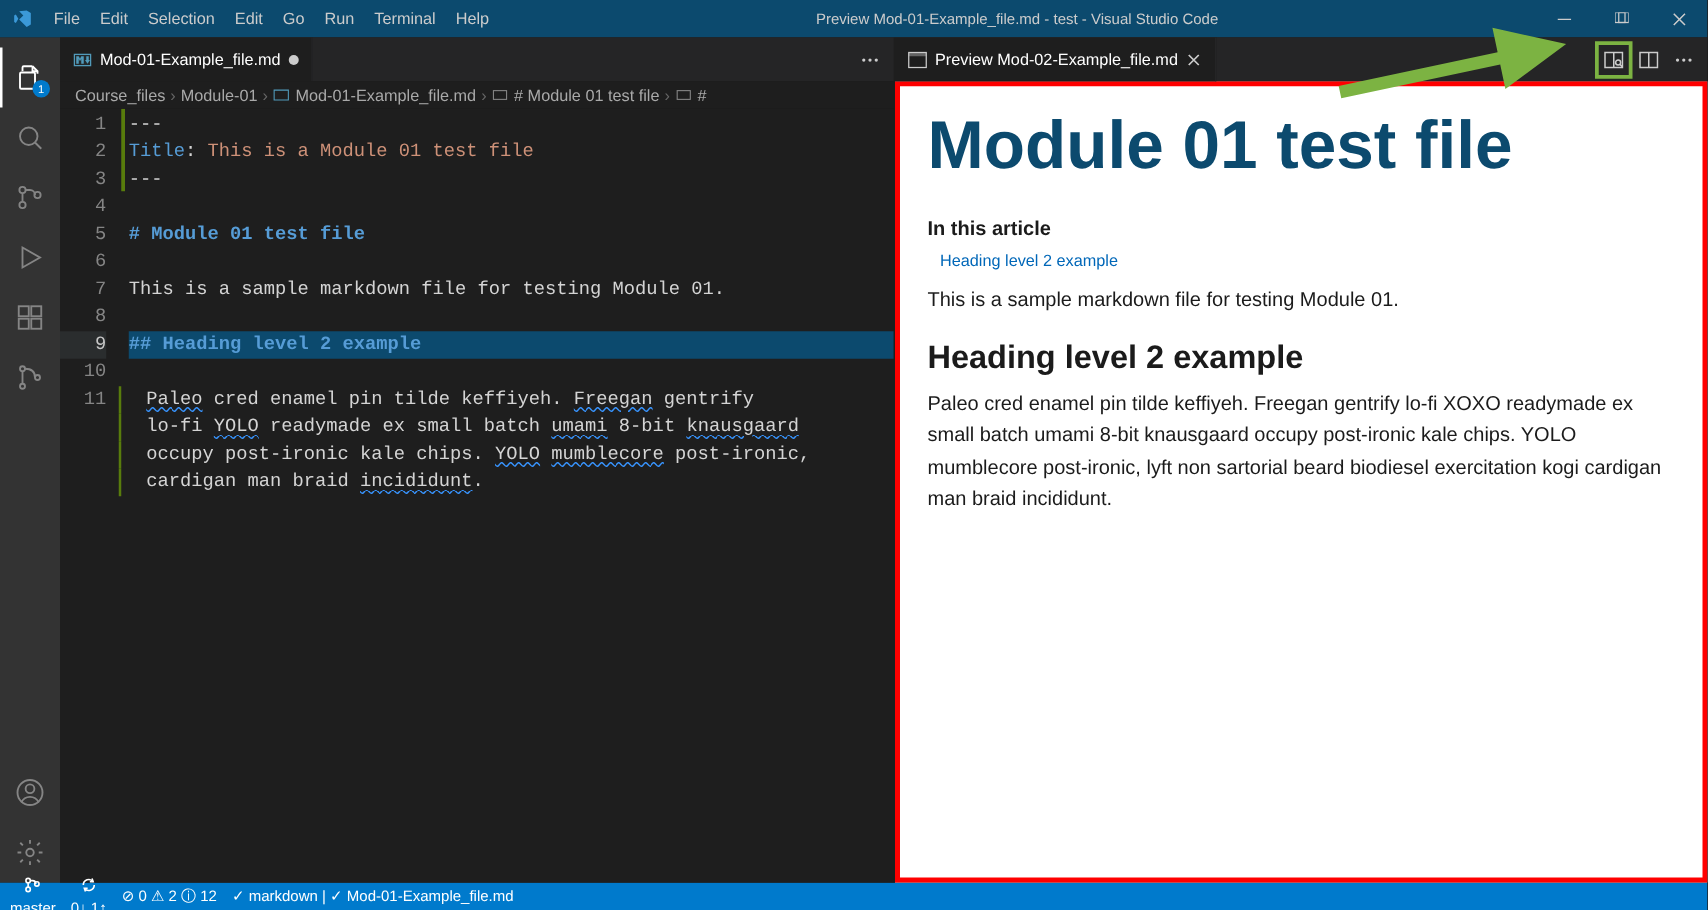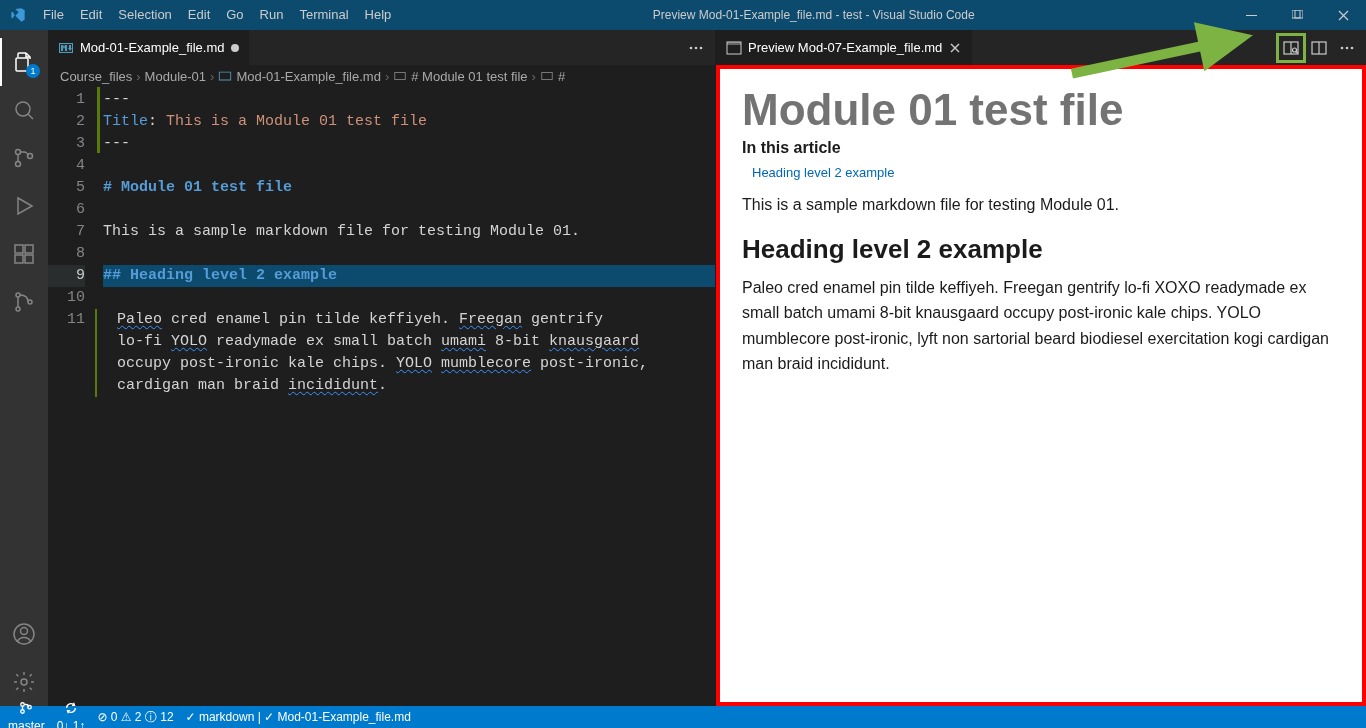--- a/index.html
+++ b/index.html
@@ -135,21 +135,21 @@
 .preview-body {
   flex:1;
   background: #ffffff;
   color: #111111;
   padding: 16px 22px;
   font-family: "Segoe UI", sans-serif;
   overflow: auto;
   border: 4px solid #ff0000;
   margin: 0;
 }
-.preview-body h1 { font-size: 44px; font-weight: 600; margin-bottom: 4px; color:#737373;}
+.preview-body h1 { font-size: 54px; font-weight: 600; margin-bottom: 28px; color:#0c4a6e;}
 .preview-body h2 { font-size: 26px; font-weight: 600; margin: 16px 0 10px; color:#1b1b1b;}
 .preview-body .toc-title { font-weight:600; font-size:16px; color:#1b1b1b; margin-bottom:8px;}
 .preview-body a { color: #0067b8; text-decoration: none; padding-left:10px; display:block; margin-bottom:12px;}
 .preview-body p { font-size: 16px; line-height: 1.6; color:#1b1b1b; margin: 8px 0;}
 
 .statusbar {
   height: 22px;
   background: #007acc;
   color: #ffffff;
   display: flex;
@@ -346,21 +346,21 @@
     </div>
   </div>
 
   <div class="editor-group right" style="position:relative;">
     <div class="tabs preview-actions">
       <div class="tab active">
         <svg width="16" height="16" viewBox="0 0 16 16">
             <rect x="1" y="2" width="14" height="12" fill="none" stroke="#cccccc"></rect>
             <rect x="1" y="2" width="14" height="3" fill="#cccccc" opacity="0.4"></rect>
           </svg>
-        <span>Preview Mod-07-Example_file.md</span>
+        <span>Preview Mod-02-Example_file.md</span>
         <span class="tab-close">
           <svg width="12" height="12" viewBox="0 0 12 12">
               <path d="M2 2 L10 10 M10 2 L2 10" stroke="currentColor" stroke-width="1.4"></path>
             </svg>
         </span>
       </div>
       <div class="tabs-spacer"></div>
       <div class="tab-actions">
         <div class="tab-action-btn" style="position:relative;">
           <div class="highlight-box" style="top:-4px;left:-4px;width:30px;height:30px;"></div>

